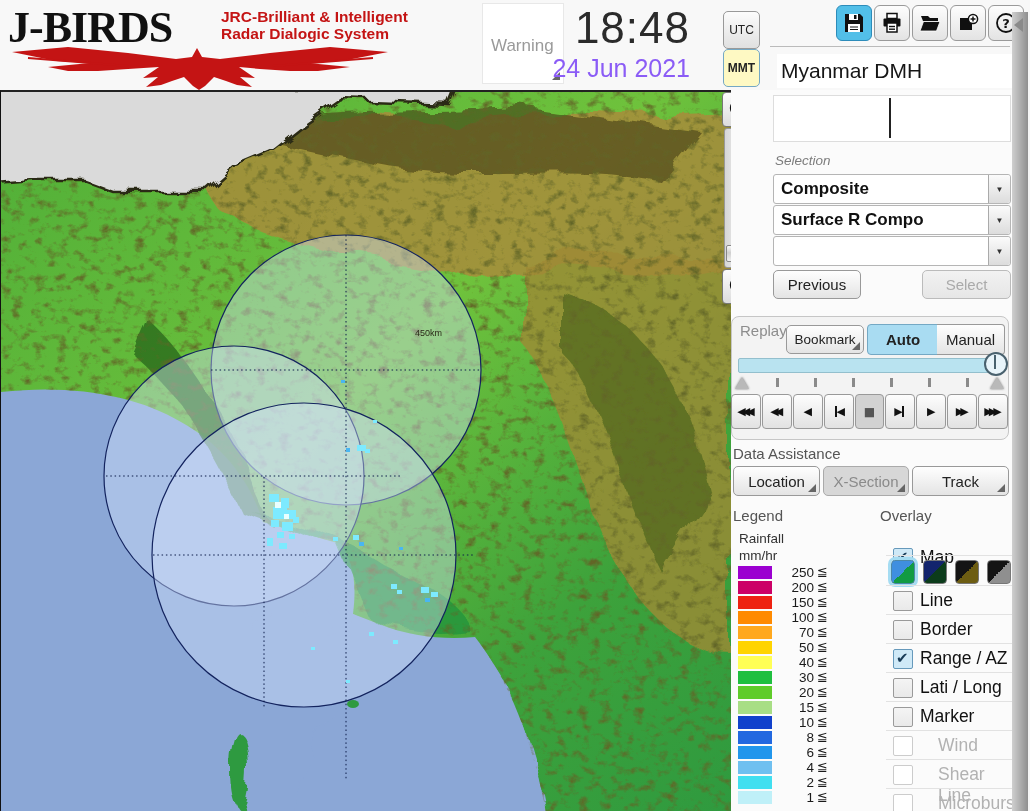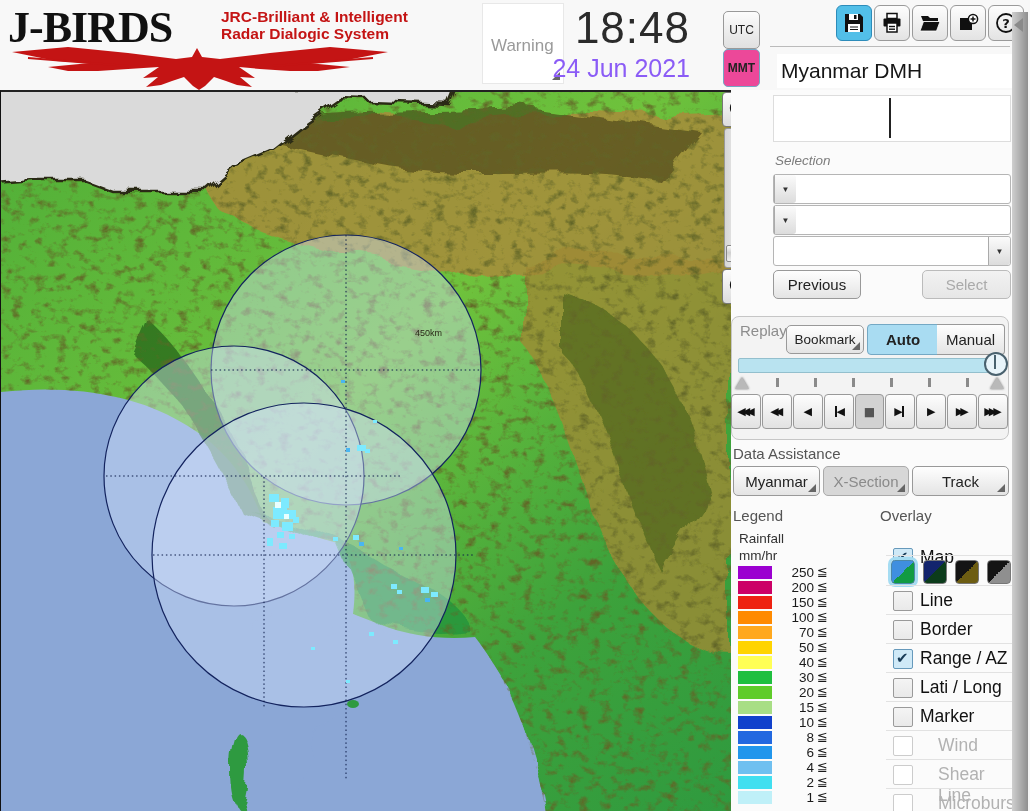--- a/index.html
+++ b/index.html
@@ -15,21 +15,21 @@
       font-size:15.5px;line-height:17px;white-space:nowrap;}
   #eagle{position:absolute;left:0px;top:44px;}
   #warn-box{left:482px;top:3px;width:80px;height:79px;background:#fff;border:1px solid #e8e8e8;}
   #warn-box .lbl{position:absolute;left:8px;top:32px;color:#9a9a9a;font-size:17px;}
   #clock{left:540px;top:4px;width:150px;text-align:right;}
   #clock .t{font-size:44px;color:#2b2b2b;letter-spacing:1px;line-height:48px;}
   #clock .d{font-size:25px;color:#8b5cf6;line-height:32px;}
   .tzbtn{width:35px;height:36px;border:1px solid #999;border-radius:5px;
       background:linear-gradient(#fcfcfc,#e0e0e0);font-size:12px;color:#222;
       display:flex;align-items:center;justify-content:center;}
-  .tzbtn.sel{background:#ec4899;border-color:#74a8c4;font-weight:bold;}
+  .tzbtn.sel{background:#fef9c3;border-color:#74a8c4;font-weight:bold;}
   #toolbar{left:836px;top:5px;display:flex;gap:2px;}
   .tbtn{width:34px;height:34px;border:1px solid #9a9a9a;border-radius:6px;
       background:linear-gradient(#fdfdfd,#e3e3e3);display:flex;align-items:center;justify-content:center;}
   .tbtn.active{background:#52bfe8;border-color:#2d8cba;}
   #hdr-sep{left:770px;top:46px;width:240px;height:1px;background:#bbb;}
   #station{left:777px;top:54px;font-size:21px;color:#161616;background:#fff;width:232px;height:34px;line-height:34px;padding-left:4px;}
   
   #edge-strip{left:1012px;top:12px;width:16px;height:799px;
       background:linear-gradient(90deg,#cfcfcf,#8f8f8f);}
   #edge-arrow{left:1014px;top:18px;width:0;height:0;border-top:7px solid transparent;
@@ -317,23 +317,25 @@
 
   <div id="panel" class="abs"></div>
 
   <div id="dualfield" class="abs">
     <div class="div"></div>
   </div>
 
   <div class="abs sec-label" style="left:775px;top:153px;font-style:italic;">Selection</div>
 
   <div class="abs dd" style="top:174px;">
+    <div class="val">Composite</div>
     <div class="arrow">▼</div>
   </div>
   <div class="abs dd" style="top:205px;">
+    <div class="val">Surface R Compo</div>
     <div class="arrow">▼</div>
   </div>
   <div class="abs dd" style="top:236px;">
     <div class="val"></div>
     <div class="arrow">▼</div>
   </div>
 
   <div class="btn" style="left:773px;top:270px;width:86px;height:27px;">
     <span>Previous</span>
   </div>
@@ -416,21 +418,21 @@
           <span class="tri">▶</span>
           <span class="tri">▶</span>
           <span class="tri">▶</span>
         </span>
       </div>
     </div>
 
   <div class="abs sec-label" style="left:733px;top:445px;font-size:15px;color:#555;">Data Assistance</div>
   <div id="da-btns">
       <div class="btn fold" style="left: 733px; top: 466px; width: 85px; height: 28px;">
-        <span>Myanmar</span>
+        <span>Location</span>
       </div>
       <div class="btn fold gray" style="left: 823px; top: 466px; width: 84px; height: 28px;">
         <span>X-Section</span>
       </div>
       <div class="btn fold" style="left: 912px; top: 466px; width: 95px; height: 28px;">
         <span>Track</span>
       </div>
     </div>
 
   <div class="abs sec-label" style="left:733px;top:507px;font-size:15px;color:#555;">Legend</div>

